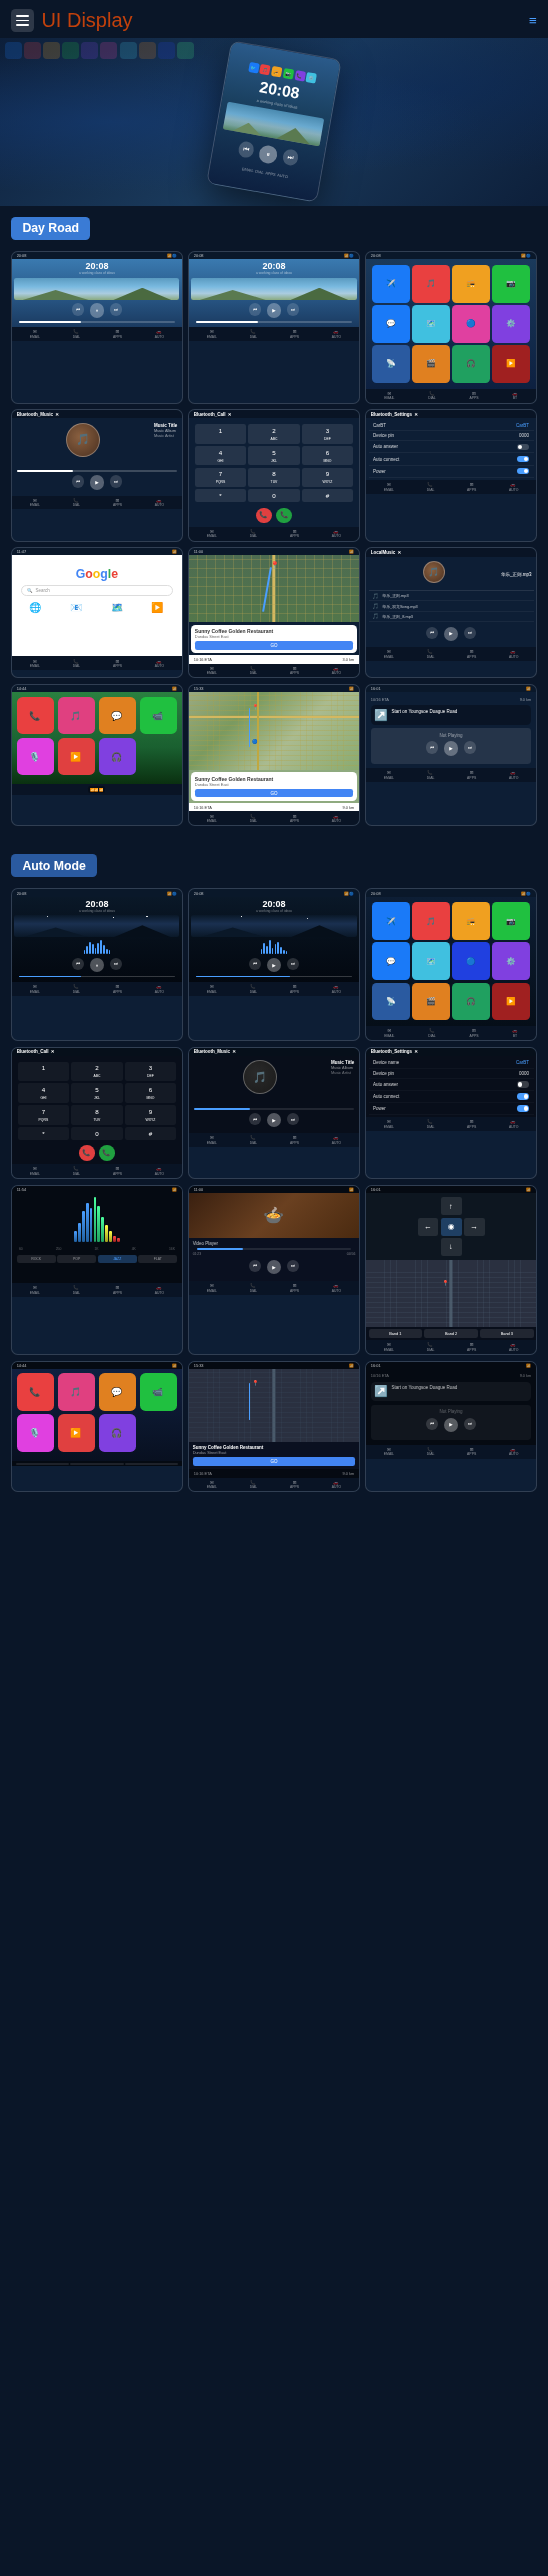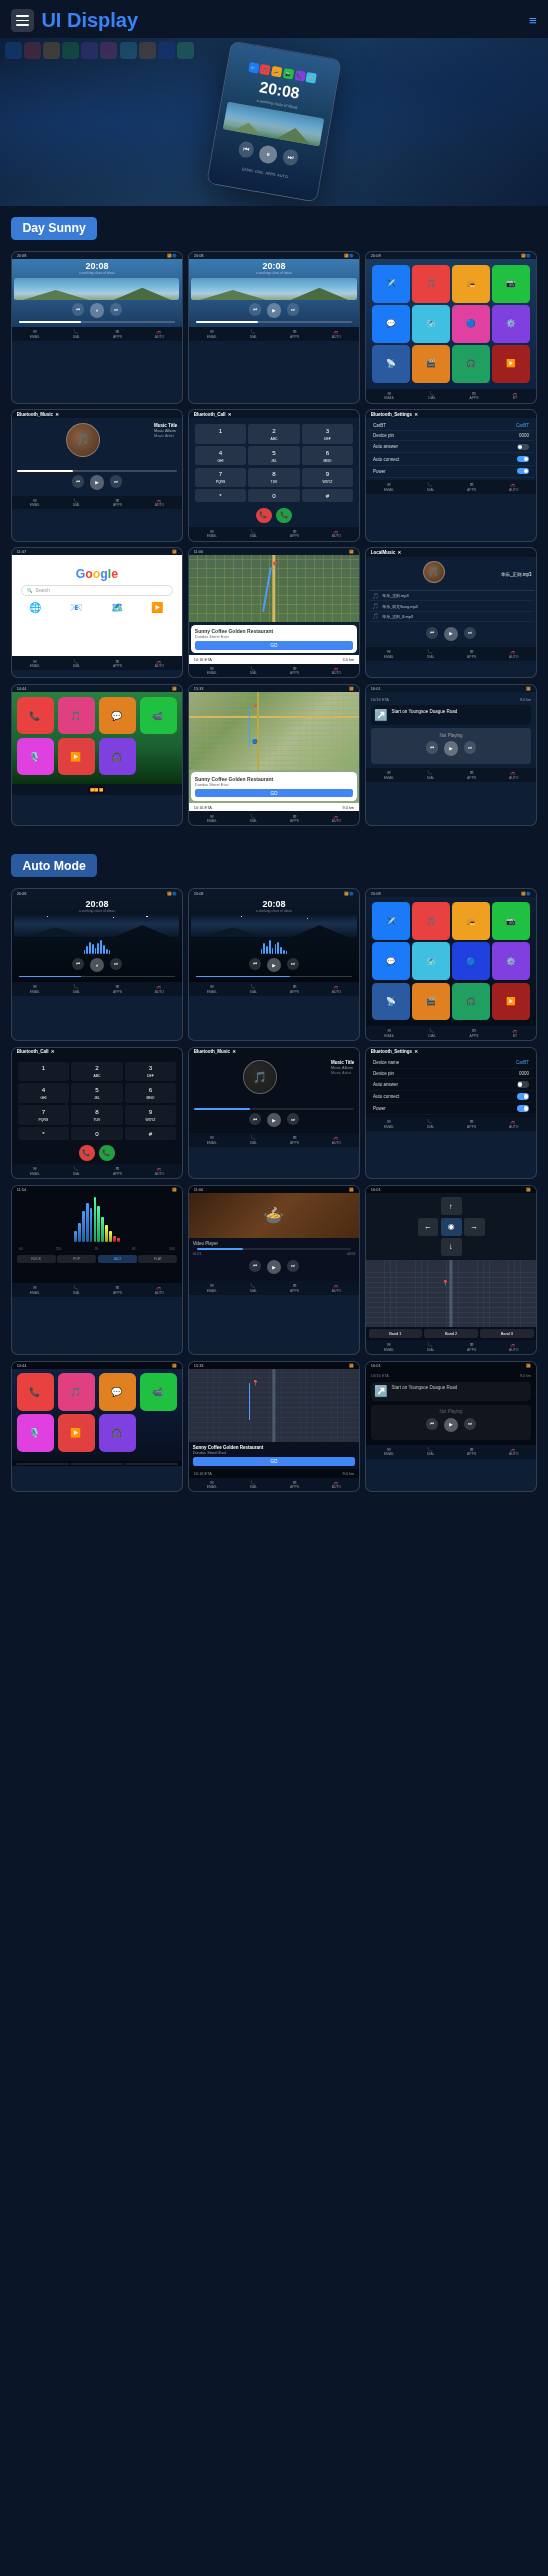--- a/index.html
+++ b/index.html
@@ -30,22 +30,22 @@
       background: rgba(255,255,255,0.15);
       border-radius: 4.5px;
       padding: 4.5px;
       cursor: pointer;
     }
     .menu-icon span {
       display: block; height: 1.7px; background: white; border-radius: 1.1px;
     }
     .page-title {
       font-size: 20px;
-      font-weight: 700;
-      color: #3b82f6;
+      font-weight: 400;
+      color: #c2410c;
     }
 
     
     .hero {
       position: relative;
       width: 100%;
       height: 168px;
       overflow: hidden;
       background: linear-gradient(135deg, #0d1f3a 0%, #1a3a5c 50%, #0d1f3a 100%);
       display: flex;
@@ -456,21 +456,21 @@
         <div style="font-size:3.9px;color:rgba(255,255,255,0.5);">EMAIL</div>
         <div style="font-size:3.9px;color:rgba(255,255,255,0.5);">DIAL</div>
         <div style="font-size:3.9px;color:rgba(255,255,255,0.5);">APPS</div>
         <div style="font-size:3.9px;color:rgba(255,255,255,0.5);">AUTO</div>
       </div>
     </div>
   </div>
 </div>
 
 <div class="mode-section">
-  <div class="mode-label">Day Sunny</div>
+  <div class="mode-label">Day Road</div>
 
   
   <div class="screenshots-grid">
 
     <div class="sc-outer">
       <div class="status-bar">
         <span>20:08</span>
           <span>📶🔵</span>
       </div>
       <div style="background:linear-gradient(180deg,#3a7ab0 0%,#2a5a8a 50%,#1a3a60 100%);padding:2.2px;">

